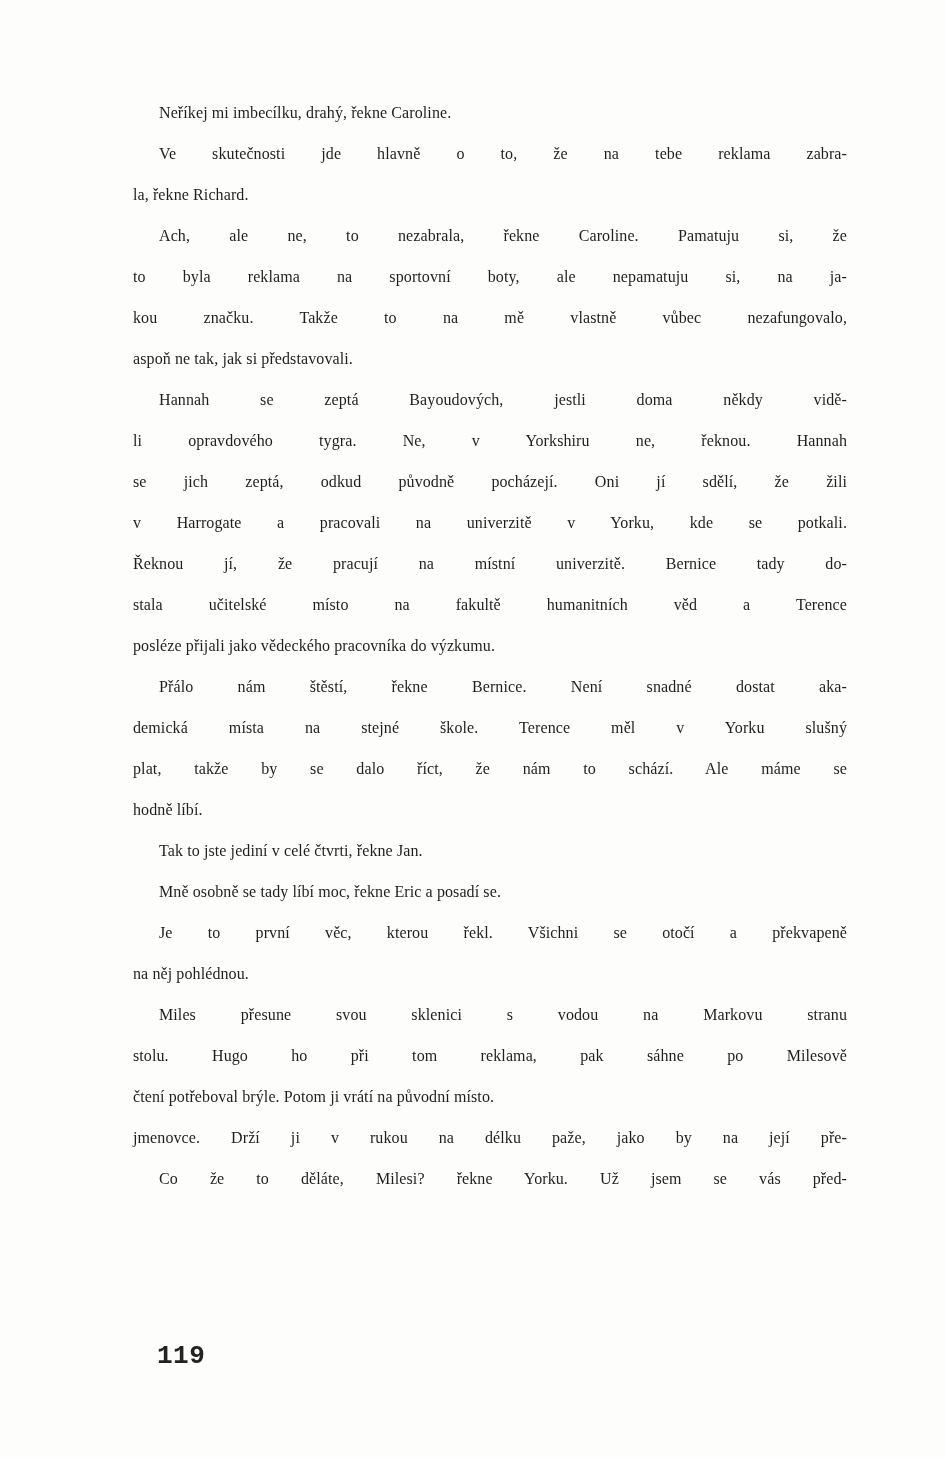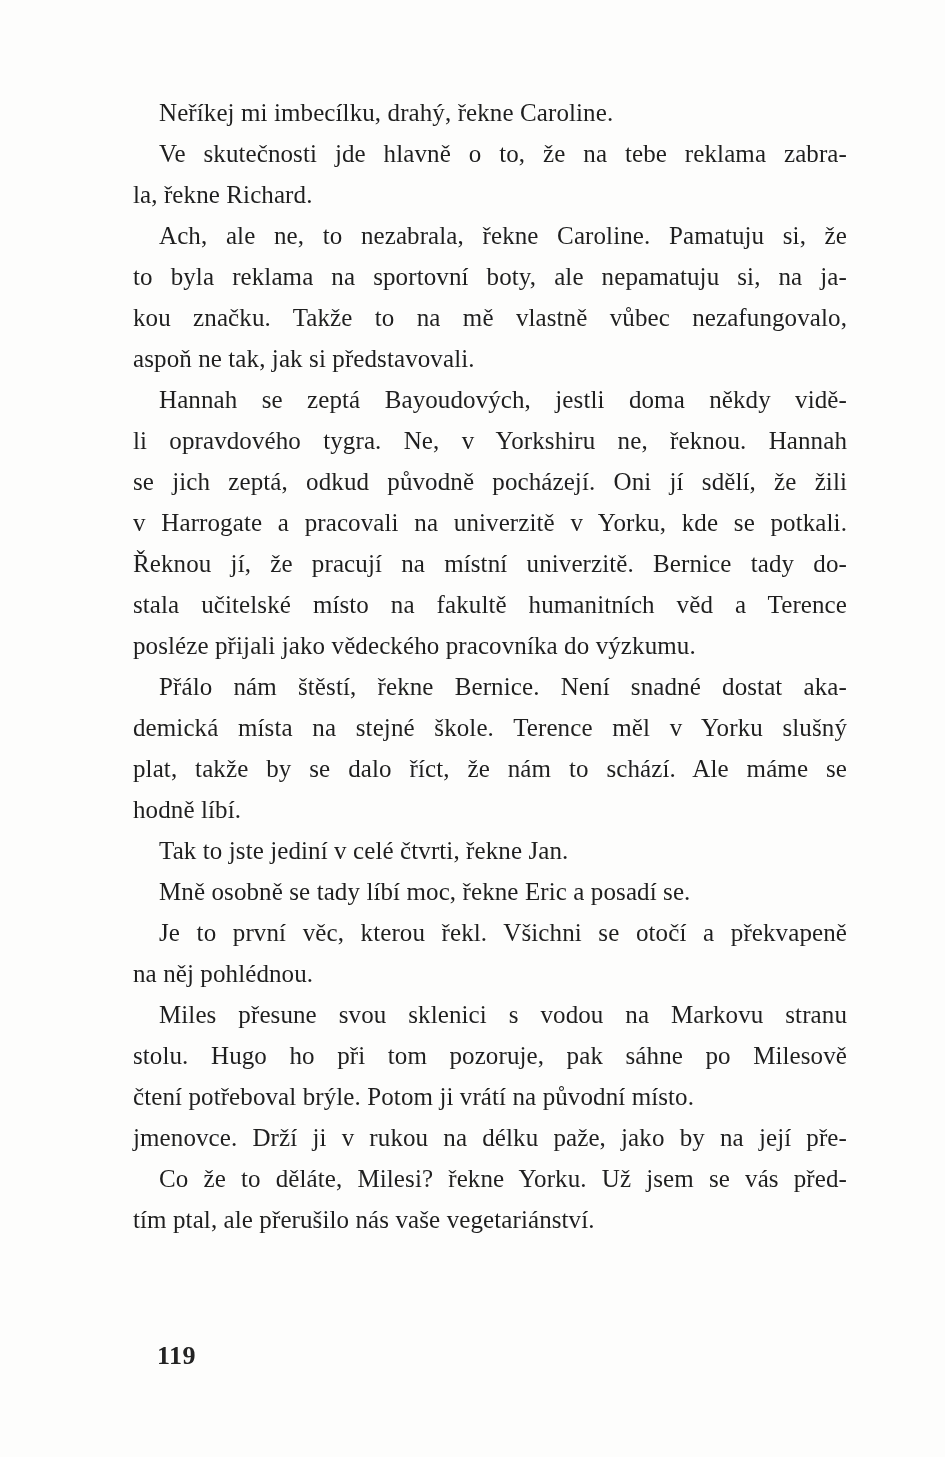--- a/index.html
+++ b/index.html
@@ -19,41 +19,42 @@
     position: absolute;
     left: 133px;
     top: 92px;
     width: 714px;
   }
   .paragraph {
     margin: 0;
     padding: 0;
   }
   .line {
-    font-size: 25px;
+    font-size: 16px;
     line-height: 41px;
     text-align: justify;
     text-align-last: justify;
     letter-spacing: 0.1px;
   }
   .line.last {
     text-align-last: left;
   }
   .line.indent {
     text-indent: 26px;
   }
   .page-number {
     position: absolute;
     left: 157px;
     top: 1340px;
     font-size: 26px;
     font-weight: bold;
     line-height: 32px;
     color: #232323;
     letter-spacing: 0.5px;
+    font-family: Liberation Mono, monospace;
   }
 </style>
 </head>
 <body>
 
 <div class="text-block">
     <div class="paragraph">
       <div class="line indent last">Neříkej mi imbecílku, drahý, řekne Caroline.</div>
     </div>
     <div class="paragraph">
@@ -86,23 +87,22 @@
     </div>
     <div class="paragraph">
       <div class="line indent last">Mně osobně se tady líbí moc, řekne Eric a posadí se.</div>
     </div>
     <div class="paragraph">
       <div class="line indent">Je to první věc, kterou řekl. Všichni se otočí a překvapeně</div>
       <div class="line last">na něj pohlédnou.</div>
     </div>
     <div class="paragraph">
       <div class="line indent">Miles přesune svou sklenici s vodou na Markovu stranu</div>
-      <div class="line">stolu. Hugo ho při tom pozoruje, pak sáhne po Milesově</div>
+      <div class="line">stolu. Hugo ho při tom reklama, pak sáhne po Milesově</div>
       <div class="line last">čtení potřeboval brýle. Potom ji vrátí na původní místo.</div>
       <div class="line">jmenovce. Drží ji v rukou na délku paže, jako by na její pře-</div>
     </div>
     <div class="paragraph">
       <div class="line indent">Co že to děláte, Milesi? řekne Yorku. Už jsem se vás před-</div>
-      <div class="line last">tím ptal, ale přerušilo nás vaše vegetariánství.</div>
     </div>
   </div>
 
 <div class="page-number">119</div>
 
 </body></html>

